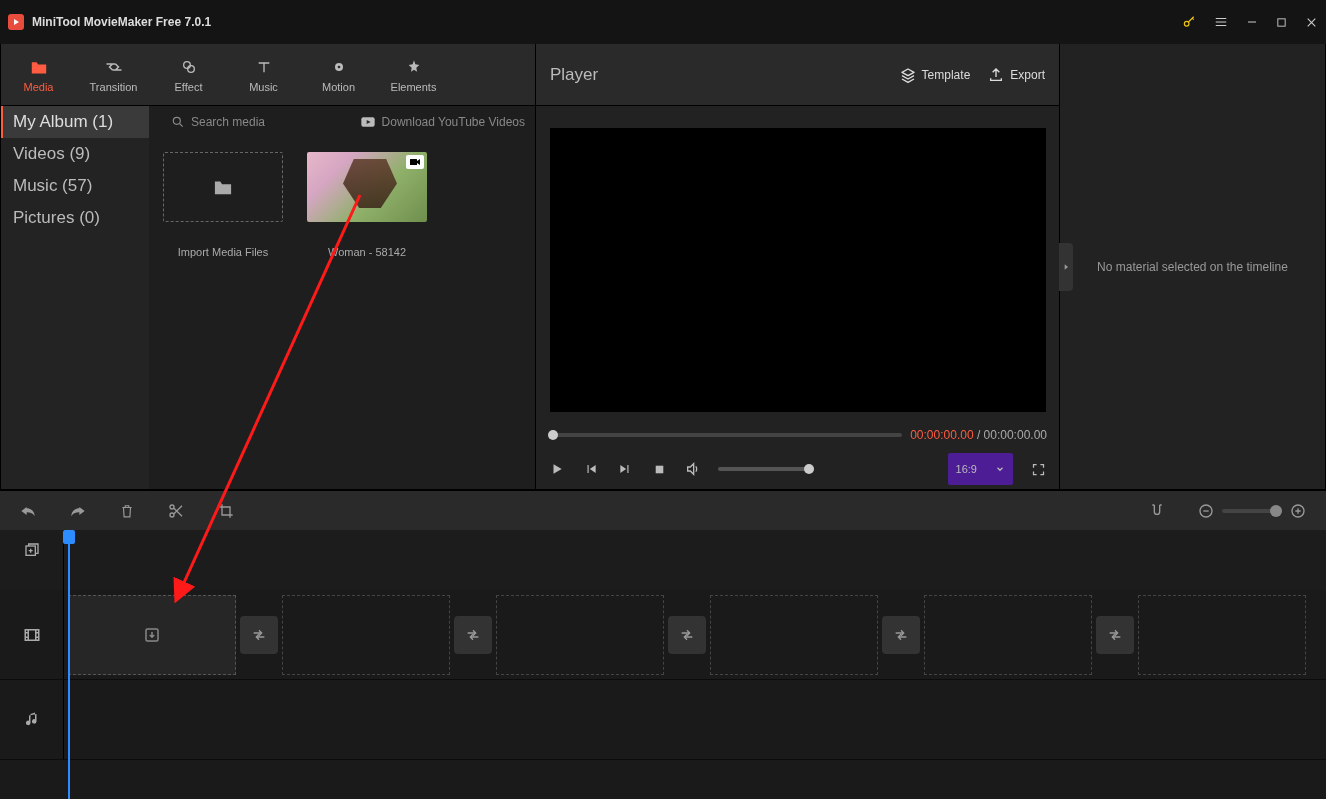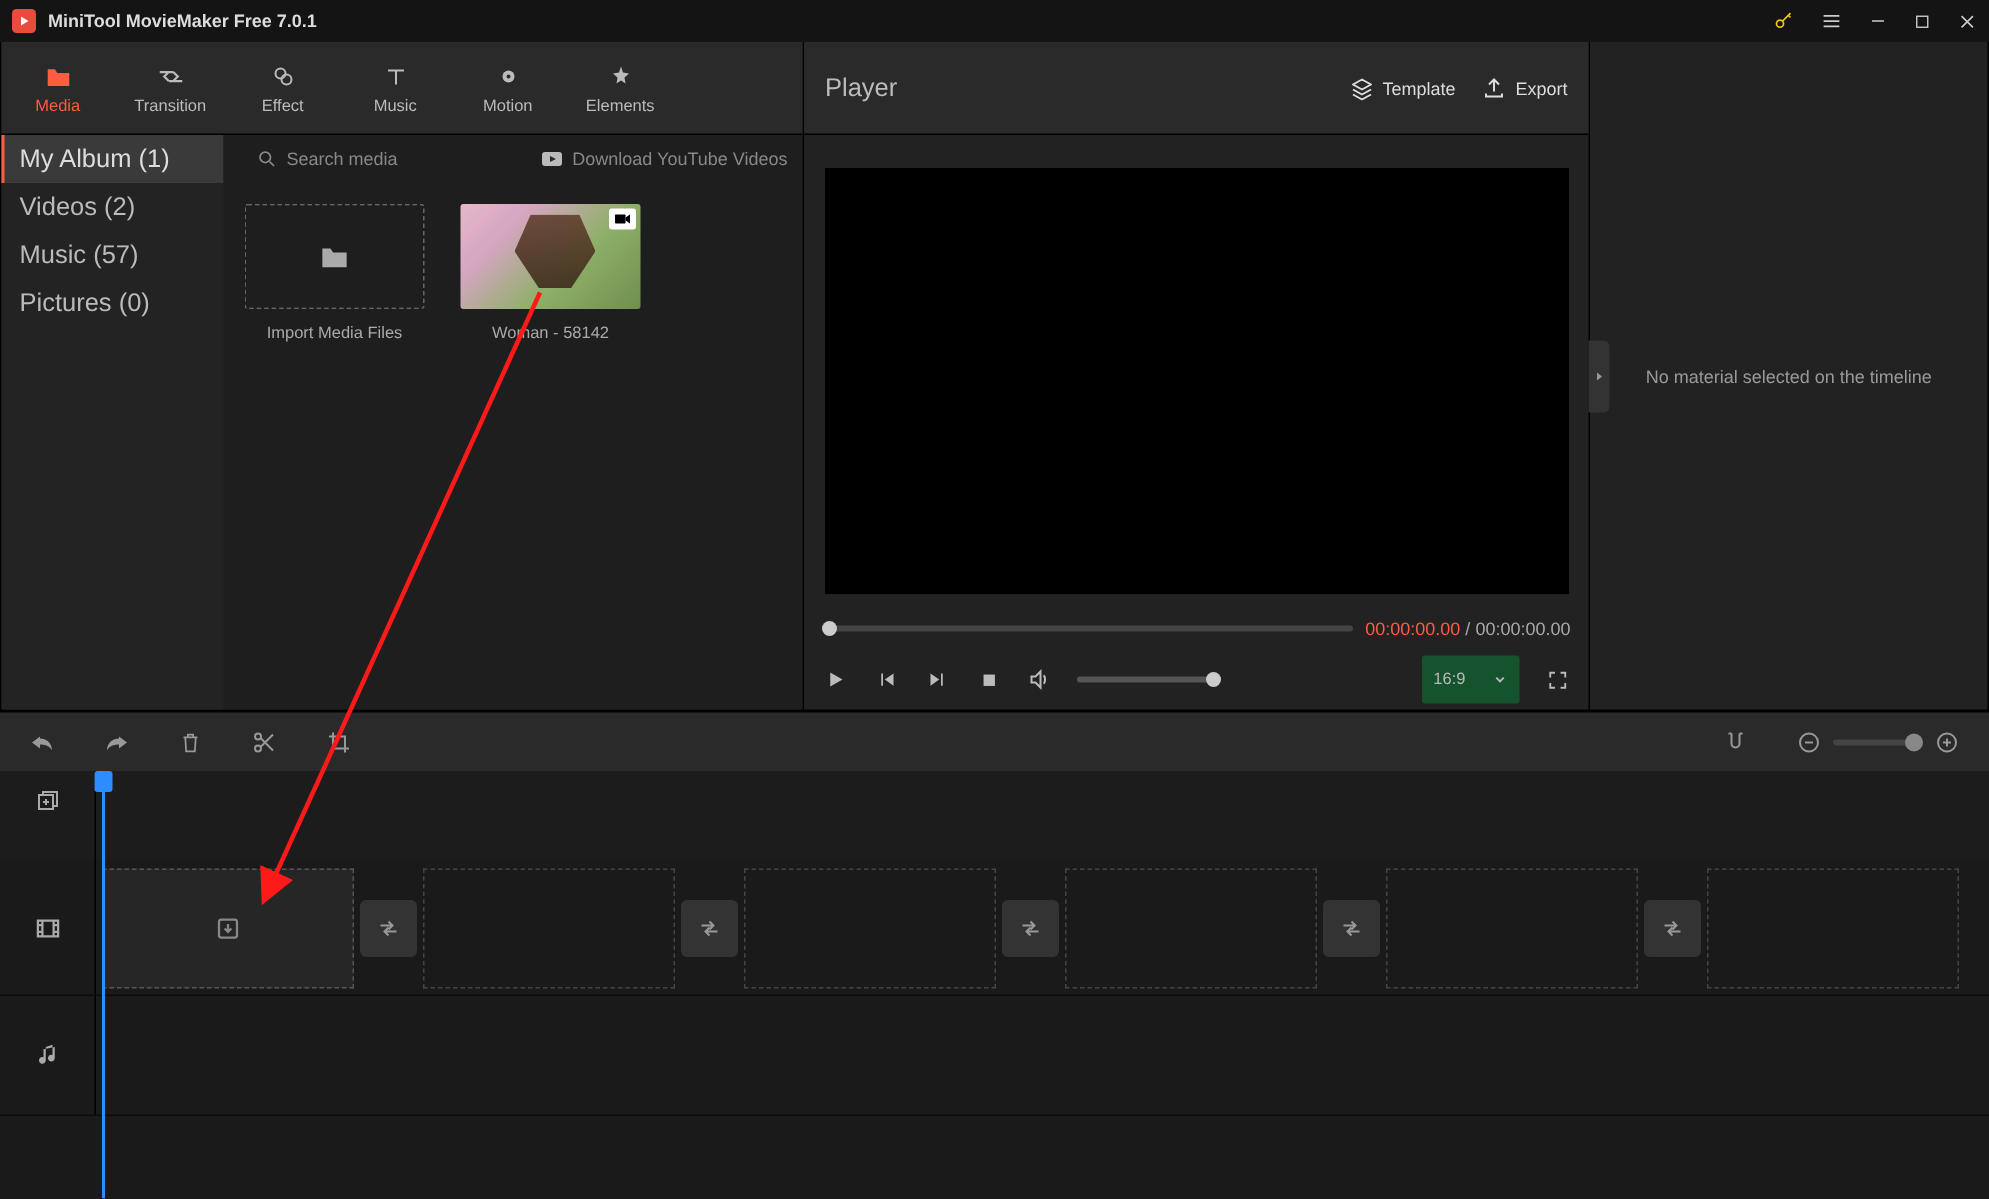--- a/index.html
+++ b/index.html
@@ -1,19 +1,19 @@
 <!DOCTYPE html>
 <html><head>
 <meta charset="utf-8">
 <style>
 * { margin: 0; padding: 0; box-sizing: border-box; font-family: -apple-system, BlinkMacSystemFont, "Segoe UI", Arial, sans-serif; }
 body { background: #1a1a1a; color: #bbb; width: 1326px; height: 799px; overflow: hidden; display: flex; flex-direction: column; }
 
 
-.titlebar { height: 28px; background: #141414; display: flex; align-items: center; padding: 0 8px; }
+.titlebar { height: 44px; background: #141414; display: flex; align-items: center; padding: 0 8px; }
 .titlebar .logo { width: 16px; height: 16px; background: #e74c3c; border-radius: 3px; margin-right: 8px; display: flex; align-items: center; justify-content: center; }
 .titlebar .logo::before { content: ""; width: 0; height: 0; border-left: 5px solid #fff; border-top: 3px solid transparent; border-bottom: 3px solid transparent; margin-left: 1px; }
 .titlebar .title { color: #ddd; font-size: 12px; font-weight: 600; flex: 1; }
 .titlebar .winbtns { display: flex; align-items: center; gap: 18px; }
 .titlebar .winbtn { color: #ccc; font-size: 14px; cursor: pointer; }
 .titlebar .key { color: #f1c40f; }
 
 
 .mainrow { display: flex; height: 446px; }
 
@@ -27,21 +27,21 @@
 .leftbody { display: flex; flex: 1; }
 .sidebar { width: 148px; background: #232323; }
 .sidebar .item { height: 32px; padding: 0 12px; display: flex; align-items: center; font-size: 17px; color: #bbb; cursor: pointer; }
 .sidebar .item.active { background: #3a3a3a; border-left: 2px solid #ff5c41; color: #ddd; padding-left: 10px; }
 
 .mediapane { flex: 1; background: #1e1e1e; display: flex; flex-direction: column; }
 .mediatools { height: 32px; display: flex; align-items: center; padding: 0 10px; gap: 8px; color: #888; font-size: 12px; margin-left: 12px; }
 .mediatools .search { flex: 1; display: flex; align-items: center; gap: 6px; }
 .mediatools .dlyt { display: flex; align-items: center; gap: 6px; cursor: pointer; text-align: center; }
 .mediagrid { flex: 1; padding: 14px; display: flex; gap: 24px; align-items: flex-start; }
-.mcard { display: flex; flex-direction: column; align-items: center; gap: 10px; }
+.mcard { display: flex; flex-direction: column; align-items: center; gap: 24px; }
 .mcard .thumb { width: 120px; height: 70px; border-radius: 2px; position: relative; }
 .import-thumb { border: 1px dashed #666; display: flex; align-items: center; justify-content: center; }
 .mcard .caption { font-size: 11px; color: #aaa; text-align: center; }
 .video-thumb { background: linear-gradient(135deg,#e6b8c8 0%, #d6a6c3 25%, #8fb069 60%, #6f8f4d 100%); overflow: hidden; }
 .video-thumb::after { content: ""; position: absolute; left: 30%; top: 10%; width: 45%; height: 70%; background: linear-gradient(180deg,#5c3a28 0%, #3a2418 100%); clip-path: polygon(20% 0, 80% 0, 100% 50%, 70% 100%, 30% 100%, 0 50%); opacity: 0.85; }
 .vbadge { position: absolute; top: 3px; right: 3px; width: 18px; height: 14px; background: #fff; border-radius: 2px; display: flex; align-items: center; justify-content: center; }
 .vbadge svg { width: 12px; height: 10px; }
 
 
 .playerpanel { width: 524px; background: #222; border: 1px solid #000; border-top: none; border-left: none; display: flex; flex-direction: column; }
@@ -54,21 +54,21 @@
 .scrubtrack { flex: 1; height: 4px; background: #444; border-radius: 2px; position: relative; }
 .scrubtrack .dot { position: absolute; left: 0; top: -3px; width: 10px; height: 10px; background: #ccc; border-radius: 50%; }
 .timestr { font-size: 12px; }
 .timestr .cur { color: #ff5c41; }
 .timestr .sep, .timestr .dur { color: #aaa; }
 .pctrls { height: 40px; padding: 0 12px; display: flex; align-items: center; gap: 16px; color: #bbb; }
 .pctrls .spacer { flex: 1; }
 .pctrl { cursor: pointer; width: 18px; height: 18px; display: flex; align-items: center; justify-content: center; }
 .volslider { width: 96px; height: 4px; background: #555; border-radius: 2px; position: relative; }
 .volslider .dot { position: absolute; right: 0; top: -3px; width: 10px; height: 10px; background: #ccc; border-radius: 50%; }
-.aspect { height: 14px; background: #14532d; border-radius: 2px; display: flex; align-items: center; padding: 16px 8px; gap: 18px; font-size: 11px; cursor: pointer; }
+.aspect { height: 14px; background: #4c1d95; border-radius: 2px; display: flex; align-items: center; padding: 16px 8px; gap: 18px; font-size: 11px; cursor: pointer; }
 
 
 .rightpanel { flex: 1; background: #222; border: 1px solid #000; border-top: none; border-left: none; position: relative; display: flex; align-items: center; justify-content: center; }
 .rightpanel .msg { font-size: 12px; color: #999; }
 .collapser { position: absolute; left: -1px; top: 50%; transform: translateY(-50%); width: 14px; height: 48px; background: #333; display: flex; align-items: center; justify-content: center; cursor: pointer; border-top-right-radius: 4px; border-bottom-right-radius: 4px; color: #999; }
 
 
 .timelinewrap { flex: 1; background: #1a1a1a; display: flex; flex-direction: column; }
 .tlbar { height: 40px; background: #2a2a2a; display: flex; align-items: center; padding: 0 20px; gap: 34px; color: #999; border-top: 1px solid #000; }
 .tlbar .tlspacer { flex: 1; }
@@ -195,21 +195,21 @@
         <span>Elements</span>
       </div>
     </div>
 
     <div class="leftbody">
       <div class="sidebar">
         <div class="item active">
             <span>My Album (1)</span>
           </div>
         <div class="item">
-            <span>Videos (2)</span>
+            <span>Videos (9)</span>
           </div>
         <div class="item">
             <span>Music (57)</span>
           </div>
         <div class="item">
             <span>Pictures (0)</span>
           </div>
       </div>
 
       <div class="mediapane">

